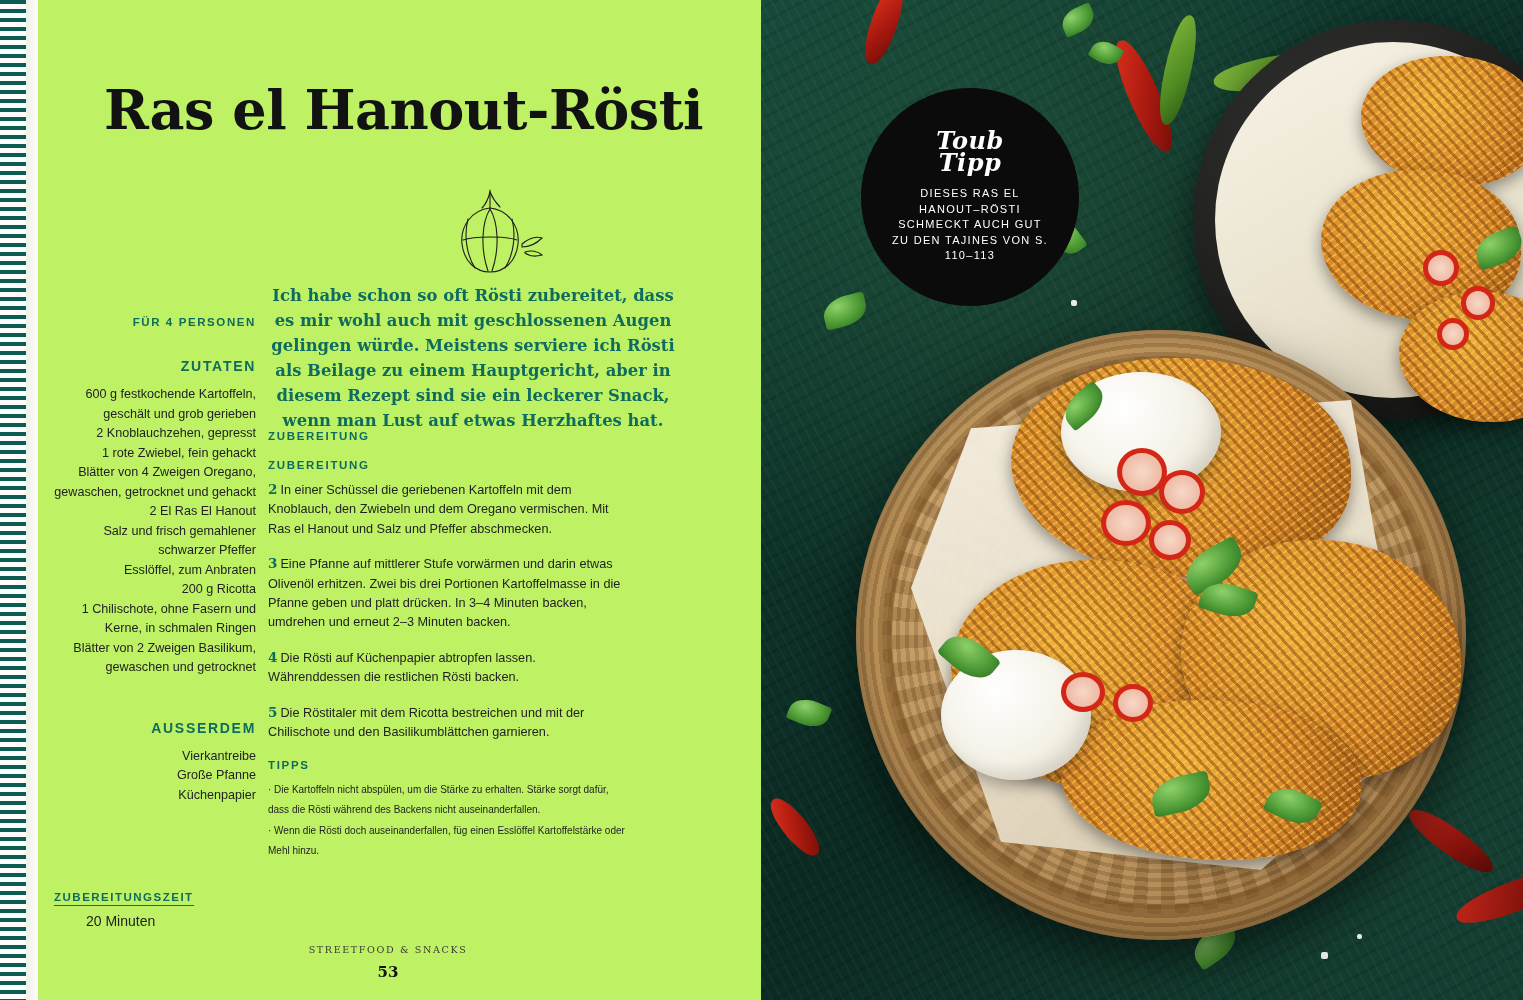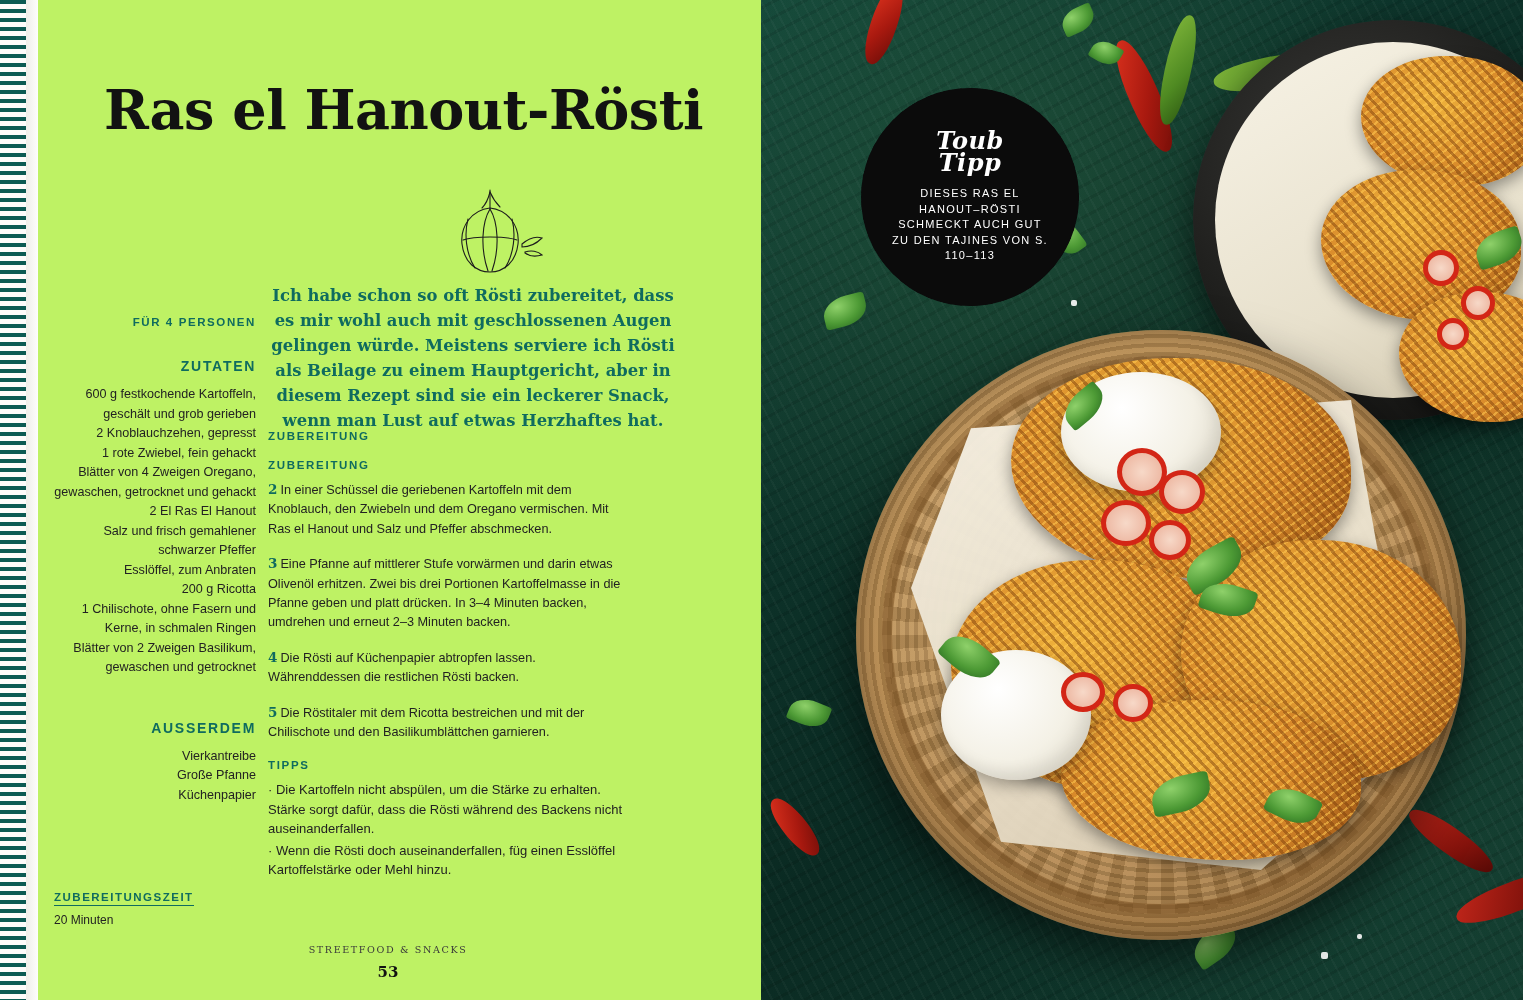--- a/index.html
+++ b/index.html
@@ -122,22 +122,23 @@
     font-size: 11.5px;
     letter-spacing: 1.5px;
     font-weight: bold;
     color: #0f6b5f;
     border-bottom: 1px solid #0f6b5f;
     display: inline-block;
     padding-bottom: 2px;
     margin-bottom: 7px;
   }
   .timing-block .val {
-    font-size: 12px;
+    font-size: 14px;
     color: #222;
+    margin-left: 32px;
   }
 
   
   .col-right {
     position: absolute;
     left: 268px;
     top: 430px;
     width: 360px;
     color: #1c1c1c;
   }
@@ -157,21 +158,21 @@
   }
   .step .num {
     font-family: "DejaVu Serif", serif;
     font-weight: bold;
     color: #0f6b5f;
     font-size: 13.5px;
     margin-right: 3px;
   }
   .gap-top { margin-top: 17px; }
   .tips .tip {
-    font-size: 13px;
+    font-size: 10px;
     line-height: 19.4px;
     color: #222;
     margin-bottom: 2px;
   }
 
   
   .footer {
     position: absolute;
     left: 268px;
     top: 944px;

